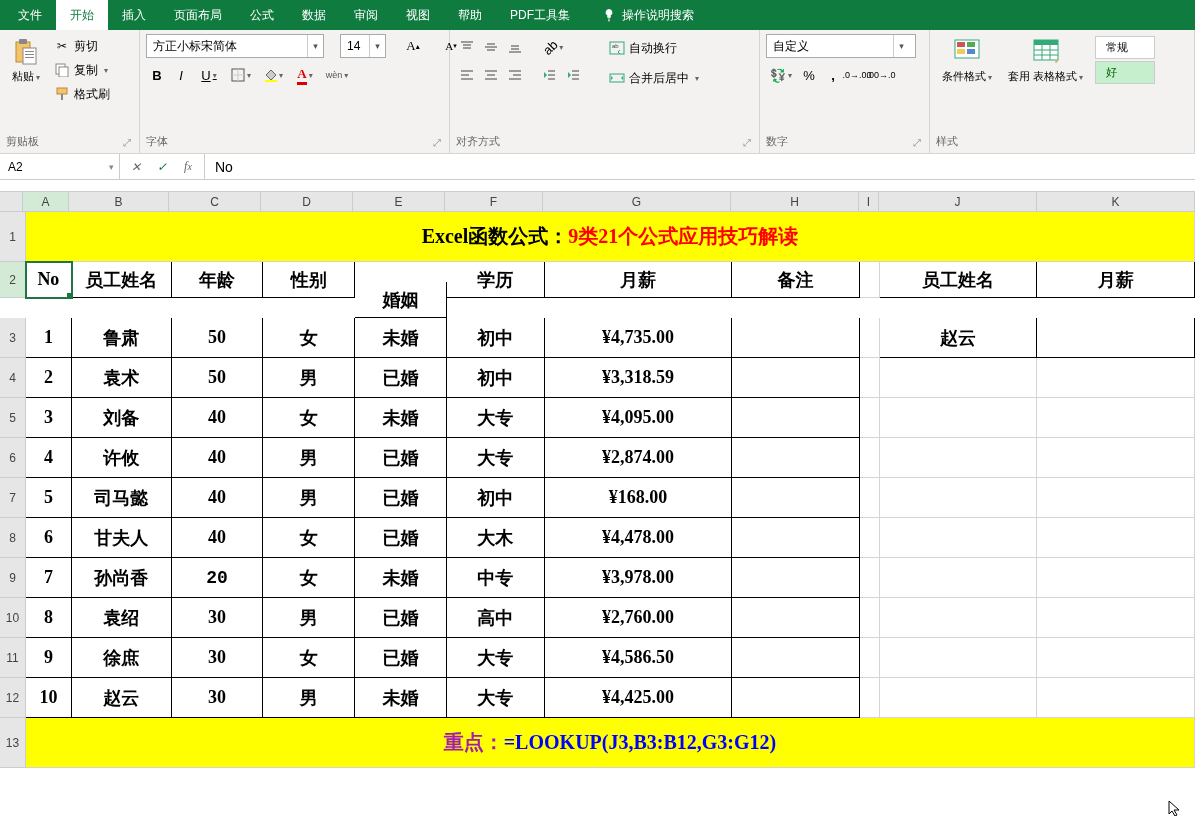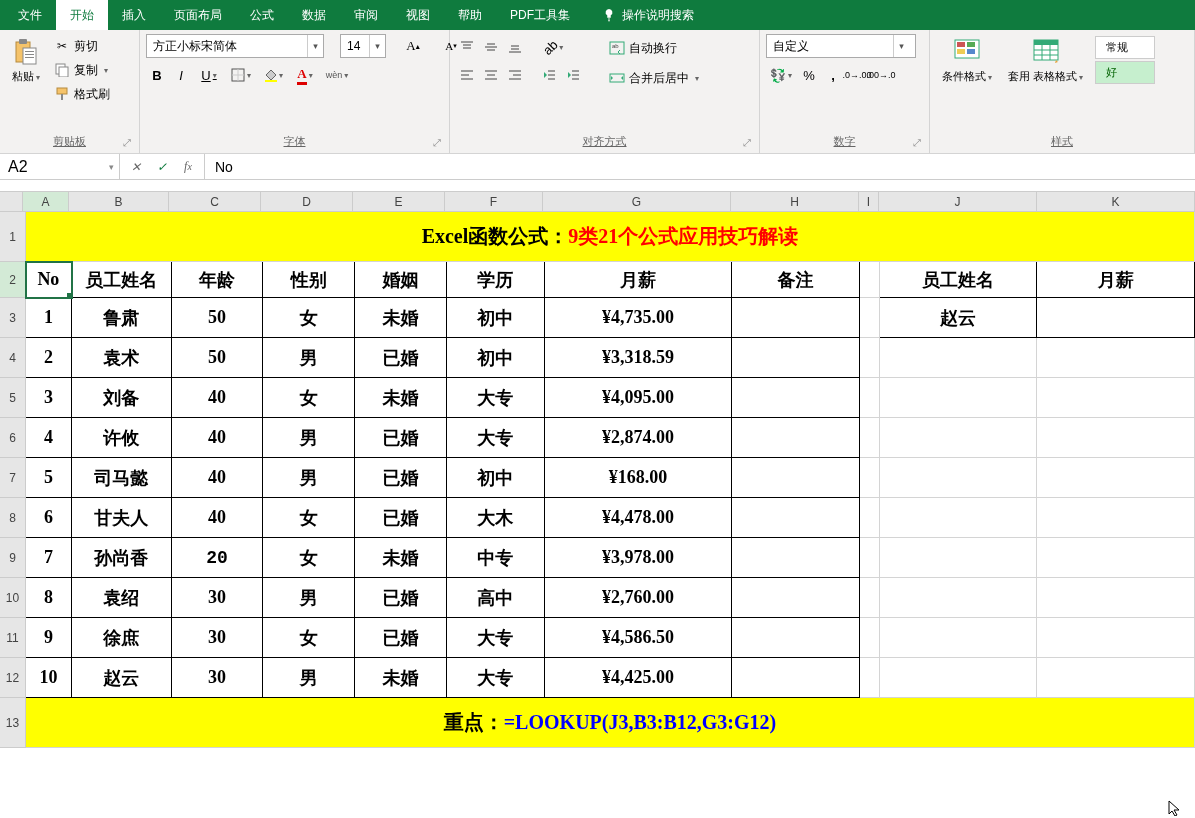--- a/index.html
+++ b/index.html
@@ -9,21 +9,21 @@
 .menubar { background: #0f7b3e; height: 30px; display: flex; align-items: stretch; padding-left: 4px; color: #fff; }
 .menubar .tab { padding: 0 14px; display: flex; align-items: center; cursor: pointer; height: 100%; }
 .menubar .tab.active { background: #fff; color: #0f7b3e; }
 .menubar .tell-me { display: flex; align-items: center; margin-left: 18px; gap: 6px; }
 .bulb-icon { width: 14px; height: 14px; }
 
 
 .ribbon { background: #f3f2f1; border-bottom: 1px solid #d4d4d4; height: 124px; display: flex; }
 .group { border-right: 1px solid #d4d4d4; display: flex; flex-direction: column; justify-content: space-between; padding: 4px 6px 2px; position: relative; }
 .group-body { flex: 1; display: flex; align-items: flex-start; gap: 4px; }
-.group-label { text-align: center; color: #666; font-size: 11px; padding: 2px 0; position: relative; text-decoration: underline; }
+.group-label { text-align: left; color: #666; font-size: 11px; padding: 2px 0; position: relative; }
 .group-label .launcher { position: absolute; right: 2px; bottom: 2px; font-size: 10px; color: #888; }
 
 .big-btn { display: flex; flex-direction: column; align-items: center; justify-content: center; padding: 4px 6px; gap: 4px; cursor: pointer; }
 .big-btn .ico { width: 28px; height: 28px; display: flex; align-items: center; justify-content: center; }
 .big-btn .lbl { font-size: 11px; text-align: center; line-height: 13px; }
 
 .small-btn { display: flex; align-items: center; gap: 4px; padding: 2px 4px; cursor: pointer; font-size: 12px; height: 24px; }
 .small-btn .ico { width: 16px; height: 16px; display: flex; align-items: center; justify-content: center; }
 .vstack { display: flex; flex-direction: column; }
 .hstack { display: flex; align-items: center; }
@@ -37,21 +37,21 @@
 .icon-btn { width: 22px; height: 22px; display: flex; align-items: center; justify-content: center; cursor: pointer; font-size: 13px; }
 .icon-btn.wide { width: 30px; }
 
 .styles-gallery { display: flex; flex-direction: column; gap: 2px; padding: 2px; }
 .style-item { border: 1px solid #ccc; padding: 3px 10px; font-size: 11px; background: #fff; cursor: pointer; width: 60px; }
 .style-item.good { color: #006100; background: #c6efce; }
 
 
 .formula-bar { height: 26px; border-bottom: 1px solid #ccc; display: flex; align-items: stretch; background: #fff; }
 .name-box { width: 120px; border-right: 1px solid #ccc; display: flex; align-items: center; }
-.name-box input { border: none; width: 100%; padding: 0 8px; font-size: 16px; outline: none; }
+.name-box input { border: none; width: 100%; padding: 0 8px; font-size: 12px; outline: none; }
 .name-box .arrow { width: 18px; text-align: center; color: #888; cursor: pointer; font-size: 9px; }
 .fx-btns { display: flex; align-items: center; border-right: 1px solid #ccc; padding: 0 4px; gap: 2px; }
 .fx-btn { width: 24px; height: 22px; display: flex; align-items: center; justify-content: center; color: #666; cursor: pointer; font-style: italic; }
 .fx-btn.enter { color: #0f7b3e; }
 .formula-input { flex: 1; border: none; padding: 0 10px; font-size: 14px; outline: none; }
 
 
 .grid-area { position: relative; background: #fff; }
 .col-headers { display: flex; height: 20px; background: #e6e6e6; border-bottom: 1px solid #ccc; }
 .corner { width: 26px; border-right: 1px solid #ccc; background: #e6e6e6; }
@@ -63,21 +63,21 @@
 .row-h.sel { background: #d3ead6; }
 .cell { border-right: 1px solid #d4d4d4; border-bottom: 1px solid #d4d4d4; display: flex; align-items: center; overflow: hidden; }
 
 .title-cell { background: #ffff00; font-family: SimSun, serif; font-weight: bold; font-size: 20px; color: #000; justify-content: center; height: 50px; }
 .title-cell .red { color: #ff0000; }
 
 .data-cell { font-family: SimSun, serif; font-size: 18px; font-weight: bold; justify-content: center; border-right: 1.5px solid #000; border-bottom: 1.5px solid #000; height: 40px; background: #fff; }
 .data-head { height: 36px; }
 .formula-cell { background: #ffff00; font-family: "Times New Roman", SimSun, serif; font-weight: bold; font-size: 20px; color: #000; justify-content: center; height: 50px; }
 .formula-cell .blue { color: #0000ff; }
-.formula-cell .red { color: #000000; }
+.formula-cell .red { color: #a21caf; }
 
 .selected-cell { outline: 2px solid #217346; outline-offset: -1px; position: relative; z-index: 2; }
 .selected-cell::after { content: ''; position: absolute; right: -3px; bottom: -3px; width: 6px; height: 6px; background: #217346; border: 1px solid #fff; }
 
 .cursor-arrow { position: absolute; left: 1168px; top: 800px; z-index: 100; pointer-events: none; }
 </style>
 </head>
 <body>
 
 <div class="menubar">
@@ -390,21 +390,21 @@
           <span>Excel函数公式：</span>
           <span class="red">9类21个公式应用技巧解读</span>
         </div>
       </div>
       <div class="sheet-row">
         <div class="row-h sel" style="height: 36px;">2</div>
         <div class="cell data-cell data-head selected-cell" style="width: 46px;">No</div>
         <div class="cell data-cell data-head" style="width: 100px;">员工姓名</div>
         <div class="cell data-cell data-head" style="width: 92px;">年龄</div>
         <div class="cell data-cell data-head" style="width: 92px;">性别</div>
-        <div class="cell data-cell data-head" style="width: 92px;">婚姻</div>
+        <div class="cell data-cell data-head" style="width: 92px; margin-top: 20px;">婚姻</div>
         <div class="cell data-cell data-head" style="width: 98px;">学历</div>
         <div class="cell data-cell data-head" style="width: 188px;">月薪</div>
         <div class="cell data-cell data-head" style="width: 128px;">备注</div>
         <div class="cell " style="width: 20px; height: 36px;"></div>
         <div class="cell data-cell data-head" style="width: 158px;">员工姓名</div>
         <div class="cell data-cell data-head" style="width: 158px;">月薪</div>
       </div>
       <div class="sheet-row">
         <div class="row-h" style="height: 40px;">3</div>
         <div class="cell data-cell" style="width: 46px;">1</div>

